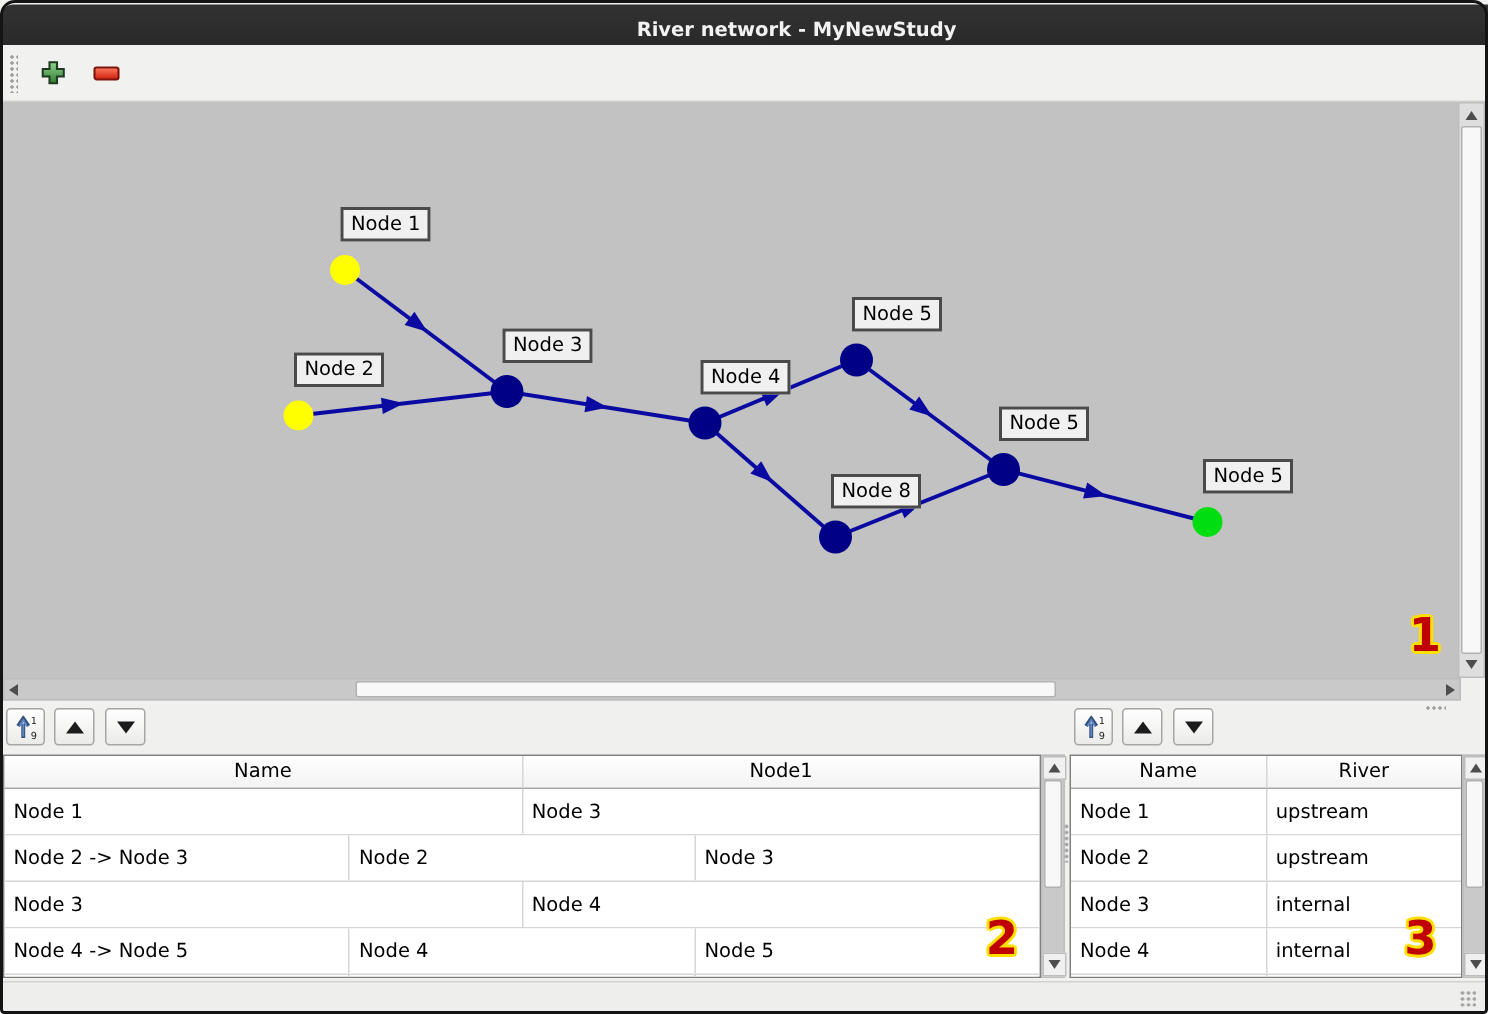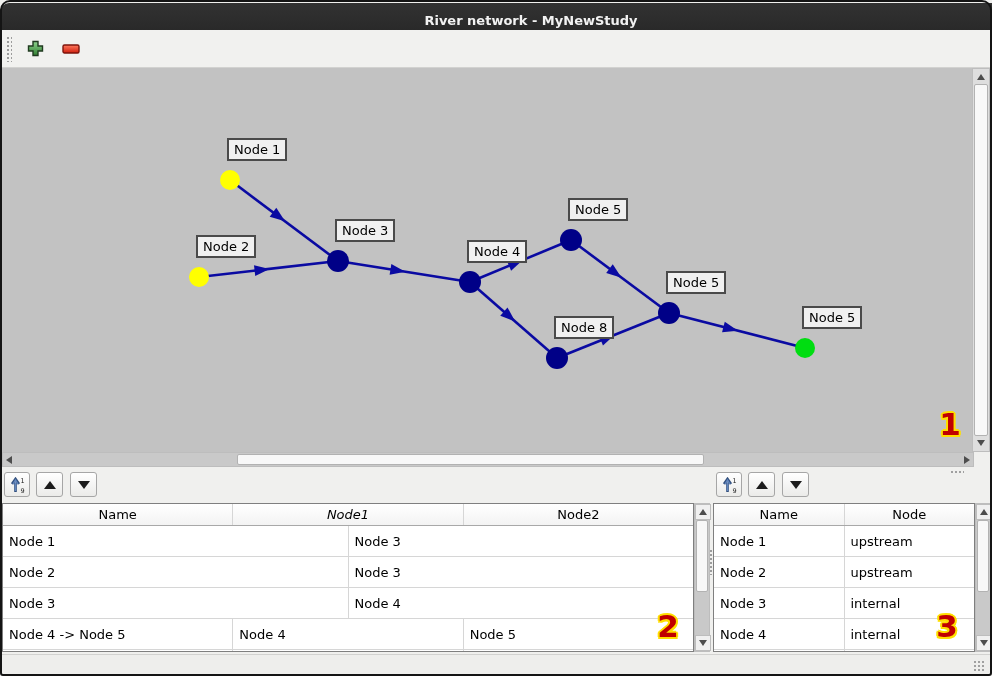--- a/index.html
+++ b/index.html
@@ -177,28 +177,28 @@
     <div class="tri-up"></div>
   </div>
   <div class="tool-btn" style="left:782px;top:472px;">
     <div class="tri-down"></div>
   </div>
   <div class="mini-dots" style="left:950px;top:470px;"></div>
 
   <div class="table" style="left:2px;top:503px;width:692px;height:149px;" id="tbl-reaches">
       <div class="trow thead">
         <div class="tcell hcell" style="flex: 1 1 0px;">Name</div>
-        <div class="tcell hcell" style="flex: 1 1 0px; font-style: italic;">Node1</div>
-        <div class="tcell hcell" style="flex: 1 1 0px;">Node2</div>
+        <div class="tcell hcell" style="flex: 1 1 0px;">Node1</div>
       </div>
       <div class="trow">
         <div class="tcell" style="flex: 1 1 0px;">Node 1</div>
         <div class="tcell" style="flex: 1 1 0px;">Node 3</div>
       </div>
       <div class="trow">
+        <div class="tcell" style="flex: 1 1 0px;">Node 2 -&gt; Node 3</div>
         <div class="tcell" style="flex: 1 1 0px;">Node 2</div>
         <div class="tcell" style="flex: 1 1 0px;">Node 3</div>
       </div>
       <div class="trow">
         <div class="tcell" style="flex: 1 1 0px;">Node 3</div>
         <div class="tcell" style="flex: 1 1 0px;">Node 4</div>
       </div>
       <div class="trow">
         <div class="tcell" style="flex: 1 1 0px;">Node 4 -&gt; Node 5</div>
         <div class="tcell" style="flex: 1 1 0px;">Node 4</div>
@@ -219,21 +219,21 @@
     <div style="position:absolute;left:0;bottom:0;width:14px;height:14px;background:#f0f0f0;border:1px solid #bdbdbd;">
         <div class="sarrow ar-down" style="left:3px;top:4px;"></div>
       </div>
   </div>
 
   <div class="splitter-grip" style="left:709px;top:549px;"></div>
 
   <div class="table" style="left:713px;top:503px;width:262px;height:149px;" id="tbl-nodes">
       <div class="trow thead">
         <div class="tcell hcell" style="flex: 1 1 0px;">Name</div>
-        <div class="tcell hcell" style="flex: 1 1 0px;">Node</div>
+        <div class="tcell hcell" style="flex: 1 1 0px;">River</div>
       </div>
       <div class="trow">
         <div class="tcell" style="flex: 1 1 0px;">Node 1</div>
         <div class="tcell" style="flex: 1 1 0px;">upstream</div>
       </div>
       <div class="trow">
         <div class="tcell" style="flex: 1 1 0px;">Node 2</div>
         <div class="tcell" style="flex: 1 1 0px;">upstream</div>
       </div>
       <div class="trow">

